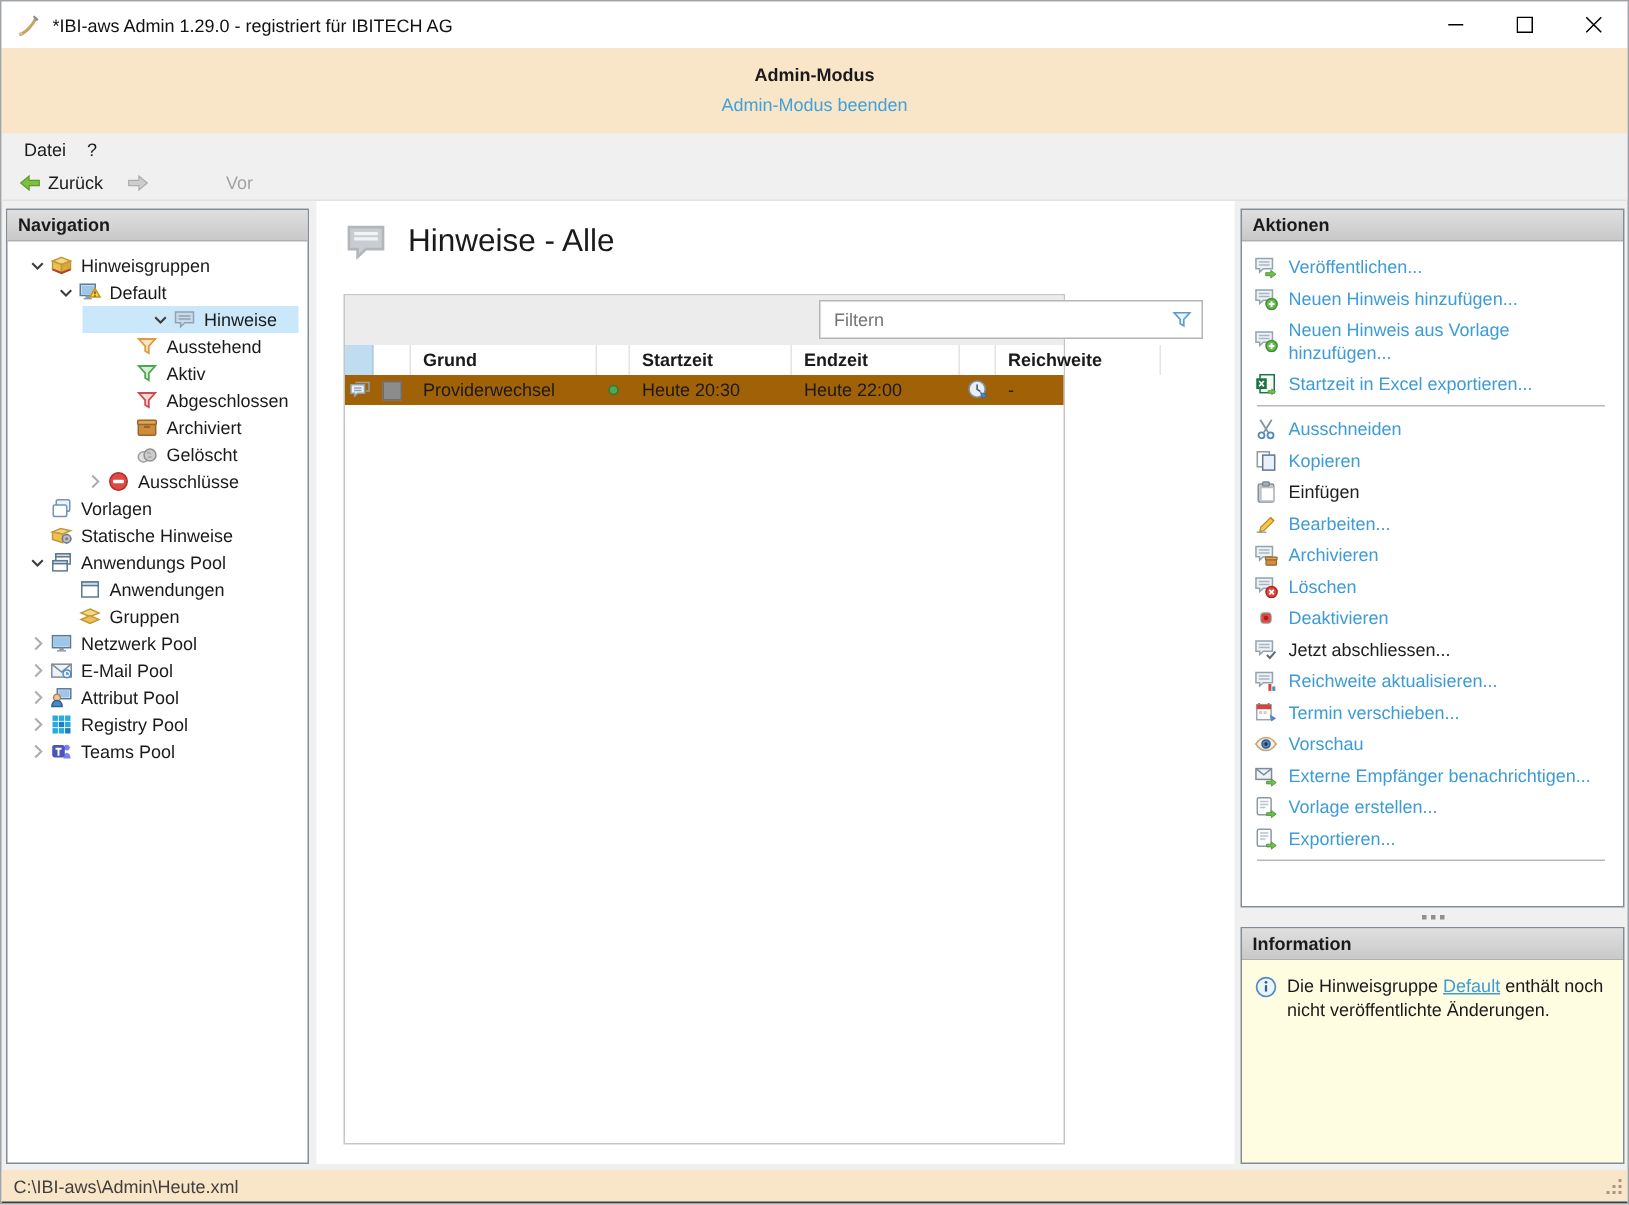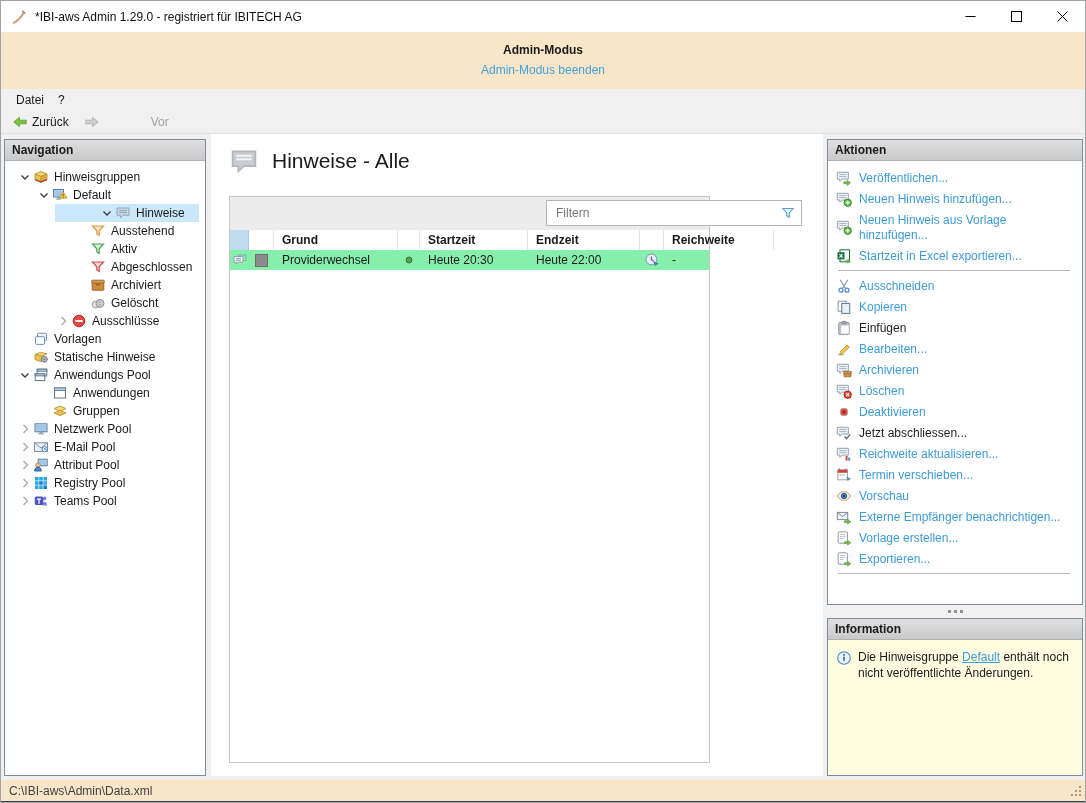--- a/index.html
+++ b/index.html
@@ -39,21 +39,21 @@
   .main-title{position:absolute;left:18px;top:13px;display:flex;align-items:center;gap:13px;}
   .main-title h1{font-size:21px;font-weight:300;margin:0;color:#1A1A1A;}
   .table-box{position:absolute;left:18px;top:62px;width:481px;height:567px;border:1px solid #C6C6C6;background:#fff;box-sizing:border-box;}
   .filter-bar{height:33px;background:#ECECEC;position:relative;}
   .filter-input{position:absolute;left:316px;top:3px;width:256px;height:26px;background:#fff;border:1px solid #B5B5B5;box-sizing:border-box;display:flex;align-items:center;padding:0 5px 0 2px;}
   .filter-input input{flex:1;border:none;outline:none;font:12px "Liberation Sans",sans-serif;color:#333;padding-left:7px;background:transparent;min-width:0;}
   .filter-input input::placeholder{color:#757575;opacity:1;}
   .thead{display:flex;height:20px;background:#fff;}
   .th{border-right:1px solid #E3E3E3;display:flex;align-items:center;padding-left:8px;font-weight:bold;box-sizing:border-box;overflow:hidden;}
   .th.c0{background:#BFDCF0;border-right-color:#ABCBE4;}
-  .trow{display:flex;height:20px;background:#86efac;}
+  .trow{display:flex;height:20px;background:#a16207;}
   .td{display:flex;align-items:center;padding-left:8px;box-sizing:border-box;overflow:hidden;}
   .td.cicon{padding-left:0;justify-content:center;}
   .marker-square{width:13px;height:13px;background:#8C8C8C;border:1px solid #6E6E6E;box-sizing:border-box;}
   
   .actions-panel{position:absolute;left:826px;top:138px;width:256px;height:466px;background:#fff;border:1px solid #828B98;box-sizing:border-box;}
   .actions-list{padding:6px 4px 0 8px;}
   .action-item{display:flex;align-items:center;gap:7px;padding:2.5px 0;cursor:pointer;}
   .action-item .a-icon{flex:0 0 16px;height:16px;}
   .action-item .lbl{color:#3D9BD5;line-height:15px;padding-top:1px;}
   .action-item.plain .lbl{color:#1E1E1E;}
@@ -713,21 +713,21 @@
             <rect x="7.25" y="6.6" width="1.5" height="4.6" rx="0.7" fill="#2F5F93"></rect>
           </svg>
         </span>
       <span class="info-text">
         <span>Die Hinweisgruppe </span><span class="info-link">Default</span><span> enthält noch nicht veröffentlichte Änderungen.</span>
       </span>
     </div>
   </div>
 
   <div class="statusbar">
-    <span>C:\IBI-aws\Admin\Data.xml</span>
+    <span>C:\IBI-aws\Admin\Heute.xml</span>
   </div>
   <span class="grip">
     <svg width="14" height="14" viewBox="0 0 14 14">
       <g fill="#A89880">
         <rect x="10" y="2" width="2" height="2"></rect>
           <rect x="10" y="6" width="2" height="2"></rect>
           <rect x="10" y="10" width="2" height="2"></rect>
         <rect x="6" y="6" width="2" height="2"></rect>
           <rect x="6" y="10" width="2" height="2"></rect>
           <rect x="2" y="10" width="2" height="2"></rect>

